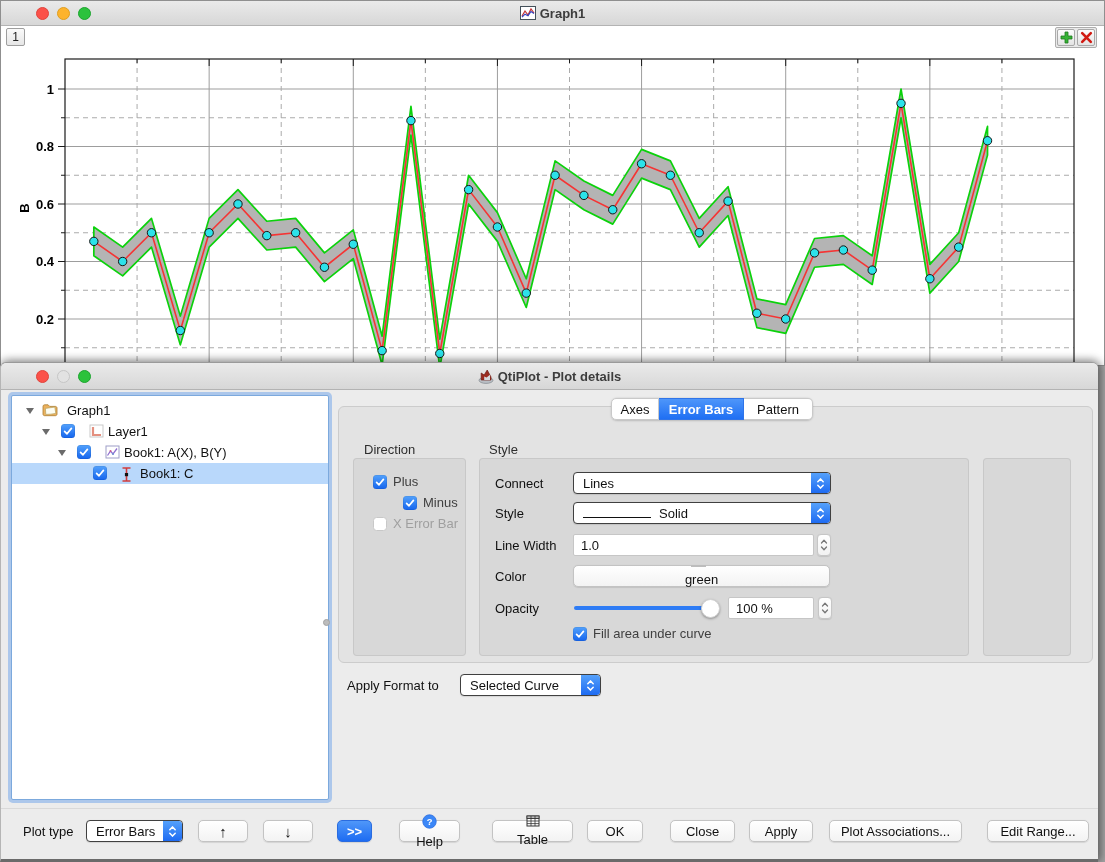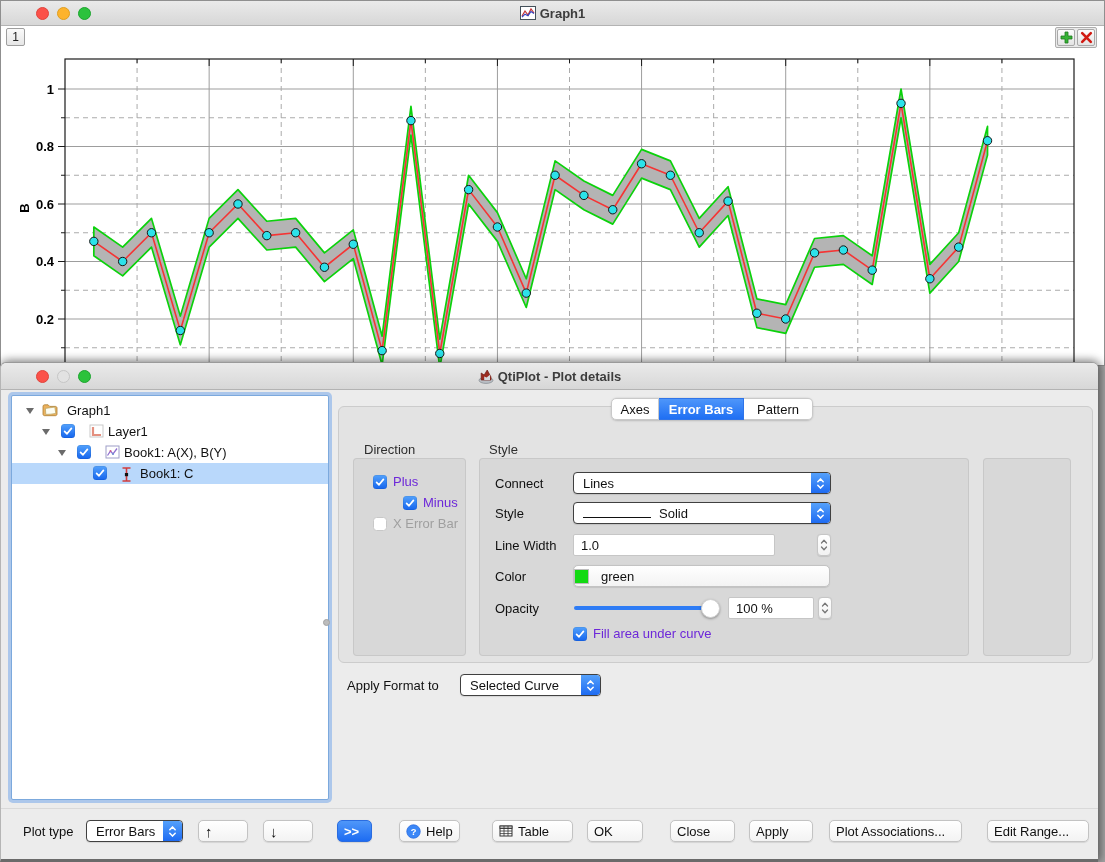--- a/index.html
+++ b/index.html
@@ -23,22 +23,23 @@
   .wtitle{
     position:absolute;left:0;right:0;top:0;height:24px;
     display:flex;align-items:center;justify-content:center;gap:4px;
     font-size:13px;font-weight:600;color:#3d3d3d;
   }
   .btn{
     position:absolute;height:22px;box-sizing:border-box;
     background:linear-gradient(#ffffff,#f3f3f3);
     border:1px solid #c3c3c3;border-radius:5px;
     font-size:13px;color:#111;
-    display:flex;align-items:center;gap:5px;
+    display:flex;align-items:center;justify-content:center;gap:5px;
     box-shadow:0 .5px 1px rgba(0,0,0,.10);
+    flex-direction:column;
   }
   .btn.blue{background:linear-gradient(#4f97f9,#1d6cf2);color:#fff;border-color:#2a6ce0;font-weight:600;}
   .combo{
     position:absolute;height:22px;box-sizing:border-box;
     background:#fff;border:1px solid #404040;border-radius:4px;
     display:flex;align-items:center;font-size:13px;color:#111;
     box-shadow:0 .5px 1px rgba(0,0,0,.10);overflow:hidden;
   }
   .combo .ctxt{padding-left:9px;flex:1;white-space:nowrap;}
   .combo .cap{
@@ -62,21 +63,21 @@
   .cb{
     width:14px;height:14px;border-radius:3.5px;box-sizing:border-box;
     background:linear-gradient(#52a1fc,#1565ee);
     display:inline-flex;align-items:center;justify-content:center;
     box-shadow:inset 0 0 0 .5px rgba(0,0,0,.12);
   }
   .cb.off{background:#fff;border:1px solid #c8c8c8;box-shadow:none;}
   .group-box{position:absolute;background:#d8d8d8;border:1px solid rgba(0,0,0,.07);border-radius:4px;box-sizing:border-box;}
   .glabel{position:absolute;font-size:13px;color:#2e2e2e;}
   .row-label{position:absolute;font-size:13px;color:#111;}
-  .cbrow{position:absolute;display:flex;align-items:center;gap:6px;font-size:13px;color:#6d28d9;}
+  .cbrow{position:absolute;display:flex;align-items:center;gap:6px;font-size:13px;color:#404040;}
   .cbrow.disabled{color:#9f9f9f;}
 
   
   #graph-window{
     position:absolute;left:0;top:0;width:1105px;height:366px;
     background:#fff;box-sizing:border-box;border:1px solid #8f8f8f;overflow:hidden;
   }
   #chart-svg{position:absolute;left:0;top:0;}
   #graph-window .tl.red{left:35px;} #graph-window .tl.yellow{left:56px;} #graph-window .tl.green{left:77px;}
   .page-tab{
@@ -411,21 +412,21 @@
     <div class="combo" style="left:572px;top:113px;width:258px;">
       <span class="ctxt"><span class="line-sample"></span><span>Solid</span></span>
       <span class="cap">
           <svg class="chev" width="9" height="13" viewBox="0 0 9 13">
             <path d="M1.8 4.8L4.5 1.9 7.2 4.8M1.8 8.2L4.5 11.1 7.2 8.2" stroke="#fff" stroke-width="1.5" fill="none" stroke-linecap="round" stroke-linejoin="round"></path>
           </svg>
         </span>
     </div>
 
     <div class="row-label" style="left:494px;top:149px;">Line Width</div>
-    <div class="field" style="left:572px;top:145px;width:202px;">
+    <div class="field" style="left:572px;top:145px;width:241px;">
         <span>1.0</span>
       </div>
     <div class="spin" style="left:816px;top:145px;">
       <svg class="chev" width="8" height="14" viewBox="0 0 8 14">
           <path d="M1.5 5L4 2.3 6.5 5M1.5 9L4 11.7 6.5 9" stroke="#777" stroke-width="1.3" fill="none" stroke-linecap="round" stroke-linejoin="round"></path>
         </svg>
     </div>
 
     <div class="row-label" style="left:494px;top:180px;">Color</div>
     <div class="btn" style="left:572px;top:176px;width:257px;border-radius:5px;">

